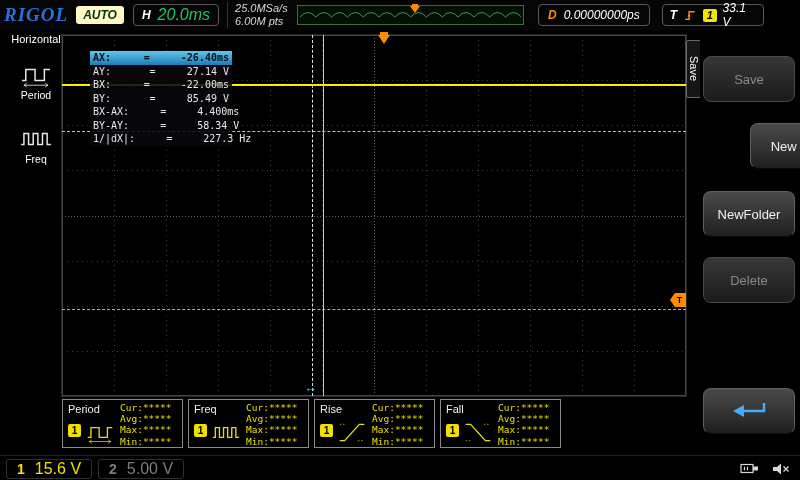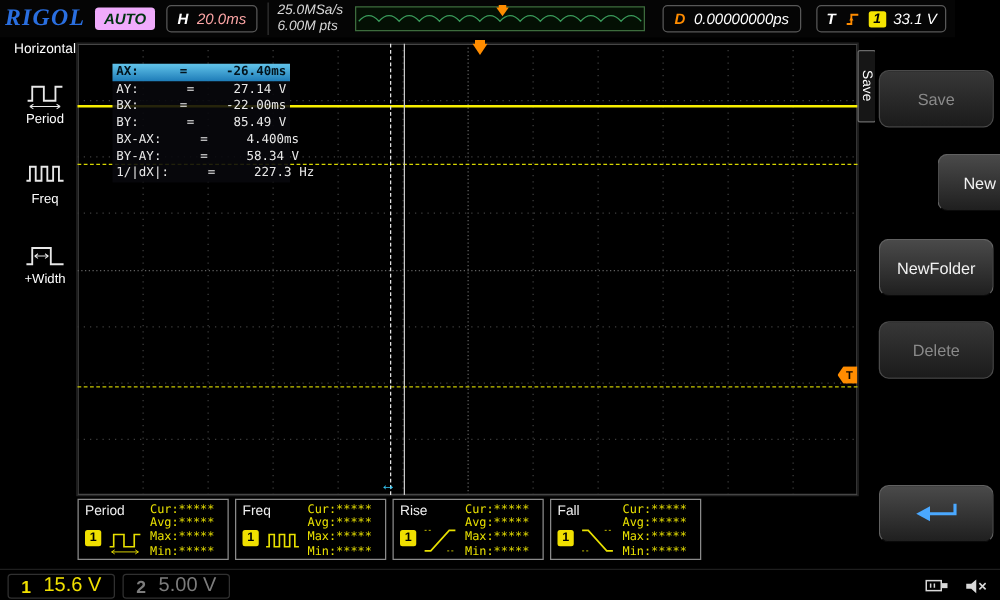--- a/index.html
+++ b/index.html
@@ -2,24 +2,24 @@
 <html><head>
 <meta charset="utf-8">
 <style>
   html,body{margin:0;padding:0;background:#111;}
   .screen{position:relative;width:800px;height:480px;background:#000;overflow:hidden;
           font-family:"Liberation Sans",sans-serif;-webkit-font-smoothing:antialiased;}
 
   
   .topbar{position:absolute;left:0;top:0;width:764px;height:30px;display:flex;align-items:center;background:#050505;font-style:italic;}
   .logo{margin-left:4px;color:#2a6fe0;font-weight:bold;font-size:19px;letter-spacing:1px;font-family:"Liberation Serif",serif;}
-  .auto-badge{margin-left:8px;background:#f0abfc;color:#031;font-weight:bold;font-size:12px;padding:2px 7px;border-radius:3px;}
+  .auto-badge{margin-left:8px;background:#fef9c3;color:#031;font-weight:bold;font-size:12px;padding:2px 7px;border-radius:3px;}
   .hbox{margin-left:9px;display:flex;align-items:center;gap:7px;border:1px solid #585858;border-radius:4px;padding:2px 8px;height:16px;}
   .hlabel{color:#fff;font-weight:bold;font-size:12px;}
-  .hval{color:#fca5a5;font-size:12px;}
+  .hval{color:#22c55e;font-size:16px;}
   .rates{margin-left:8px;color:#d8d8d8;font-size:11px;line-height:1.2;padding-left:7px;border-left:1px solid #333;}
   .preview{margin-left:9px;position:relative;width:230px;height:18px;border:1px solid #3d6b3d;background:#041004;}
   .preview svg{position:absolute;inset:0;width:100%;height:100%;}
   .pv-marker{position:absolute;left:112px;top:0;width:0;height:0;
              border-left:5px solid transparent;border-right:5px solid transparent;border-top:7px solid #ff8c00;}
   .pv-marker::before{content:"";position:absolute;left:-3px;top:-9px;width:6px;height:3px;background:#ff8c00;}
   .dbox{margin-left:14px;display:flex;align-items:center;gap:7px;border:1px solid #585858;border-radius:4px;padding:2px 9px;height:16px;}
   .dlabel{color:#ff8c00;font-weight:bold;font-size:12px;}
   .dval{color:#fff;font-size:12px;}
   .tbox{margin-left:12px;display:flex;align-items:center;gap:6px;border:1px solid #585858;border-radius:4px;padding:2px 7px;height:16px;}
@@ -144,29 +144,20 @@
           </span>
           <span class="side-label">Period</span>
         </div>
         <div class="side-item">
           <span class="side-icon">
             <svg viewBox="0 0 36 28" fill="none" stroke="currentColor" stroke-width="1.6">
               <path d="M2 20 h3 v-12 h5 v12 h5 v-12 h5 v12 h5 v-12 h5 v12 h4"></path>
             </svg>
           </span>
           <span class="side-label">Freq</span>
-        </div>
-        <div class="side-item">
-          <span class="side-icon">
-            <svg viewBox="0 0 36 28" fill="none" stroke="currentColor" stroke-width="1.6">
-              <path d="M2 23 h5 v-14 h16 v14 h11"></path>
-              <path d="M9 16 h12 M9 16 l3 -2 M9 16 l3 2 M21 16 l-3 -2 M21 16 l-3 2" stroke-width="0.9"></path>
-            </svg>
-          </span>
-          <span class="side-label">+Width</span>
         </div>
       </div>
   </div>
 
   <div class="graticule">
     <svg id="grid-svg">
         <line x1="0.5" y1="0" x2="0.5" y2="361" stroke="#464646" stroke-width="1"></line>
         <line x1="52.5" y1="0" x2="52.5" y2="361" stroke="#3e3e3e" stroke-width="1" stroke-dasharray="1 4"></line>
         <line x1="104.5" y1="0" x2="104.5" y2="361" stroke="#3e3e3e" stroke-width="1" stroke-dasharray="1 4"></line>
         <line x1="156.5" y1="0" x2="156.5" y2="361" stroke="#3e3e3e" stroke-width="1" stroke-dasharray="1 4"></line>

